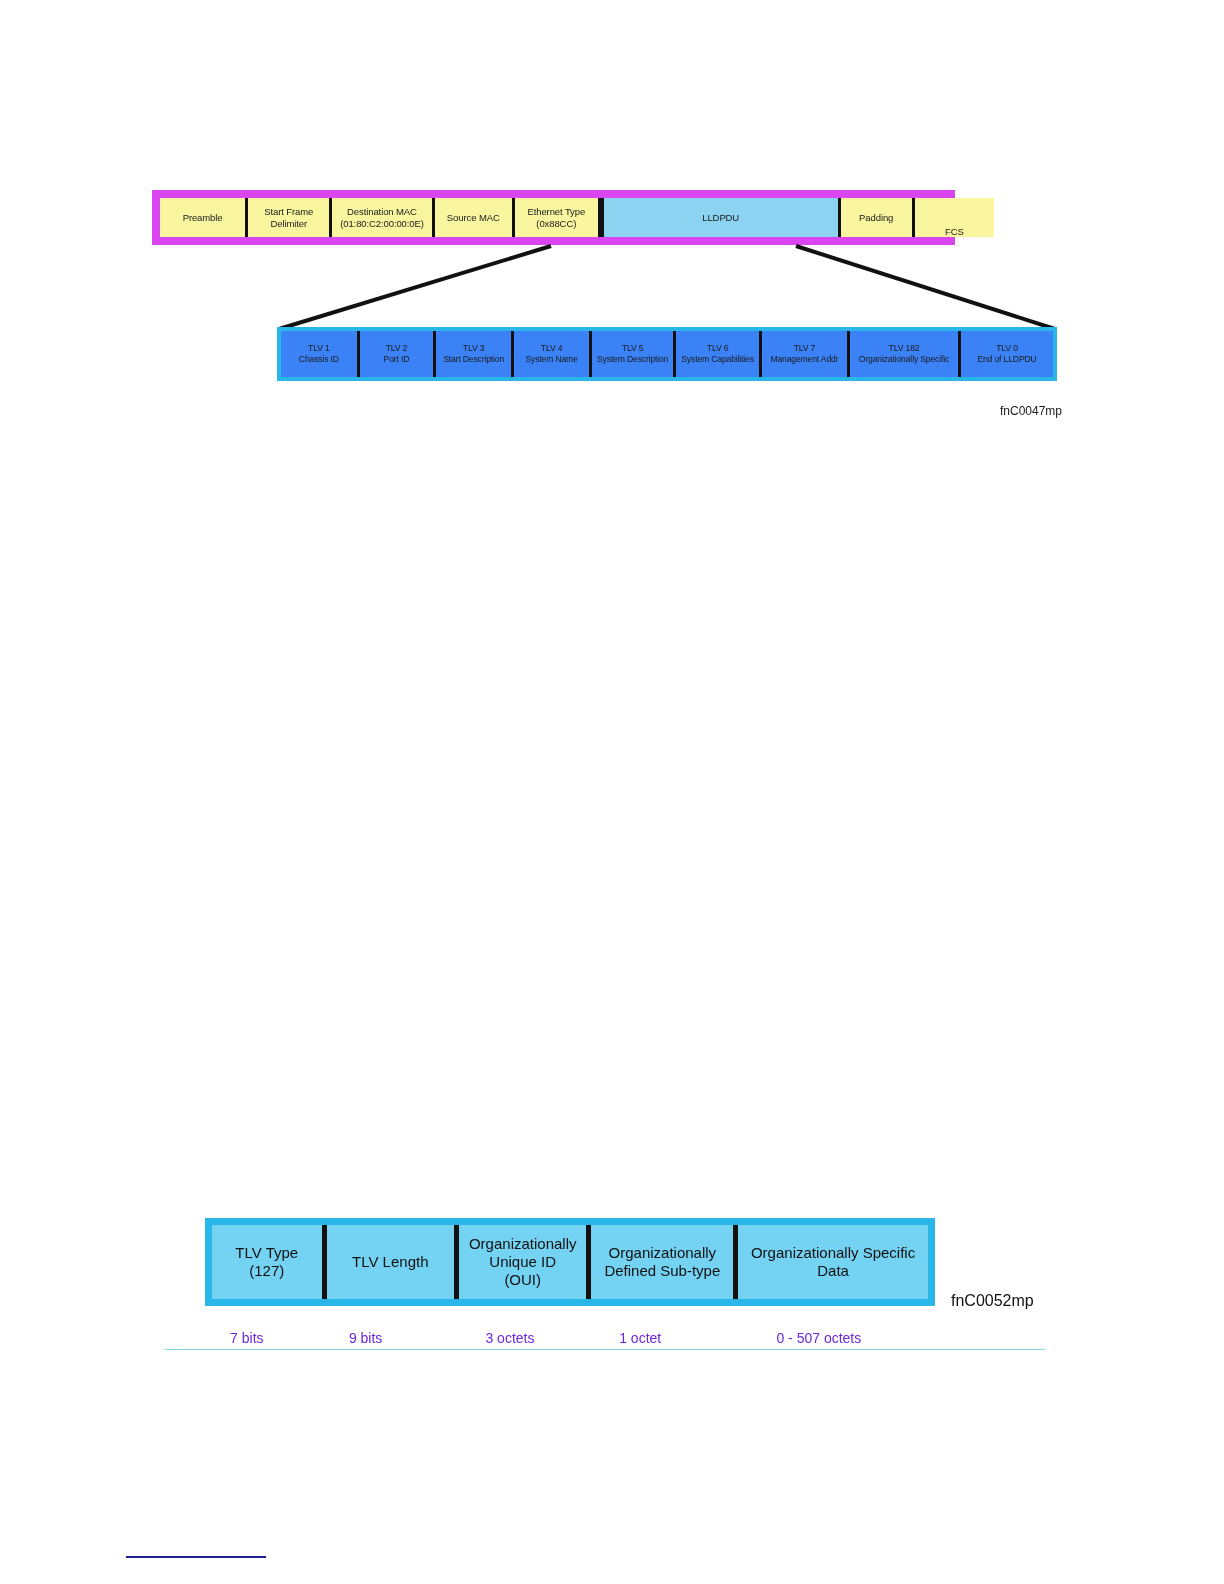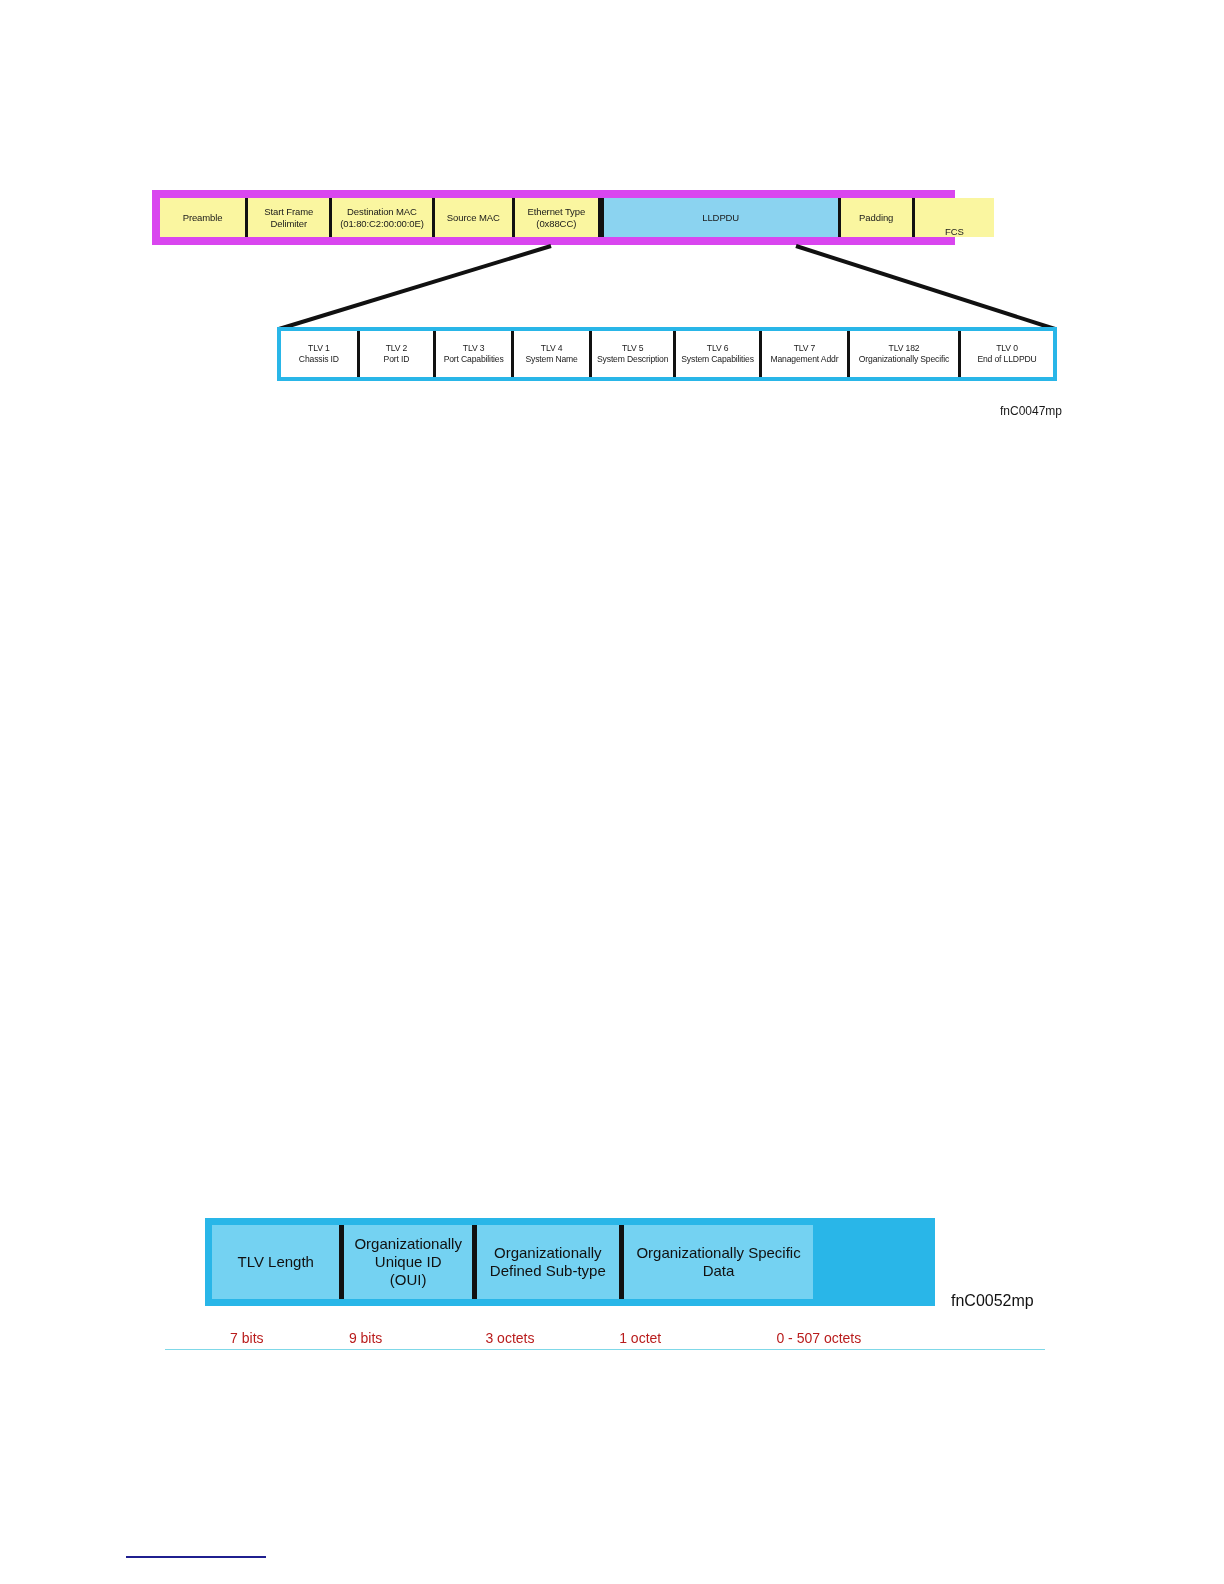--- a/index.html
+++ b/index.html
@@ -69,21 +69,21 @@
     top: 327px;
     width: 780px;
     height: 54px;
     box-sizing: border-box;
     background: #29B6E8;
     border: 4px solid #29B6E8;
     display: flex;
     align-items: stretch;
   }
   .tlv-cell {
-    background: #ffffff;
+    background: #3b82f6;
     display: flex;
     flex-direction: column;
     align-items: center;
     justify-content: center;
     text-align: center;
     font-size: 8.6px;
     line-height: 11px;
     color: #1a1a1a;
     border-right: 3px solid #111111;
     box-sizing: border-box;
@@ -151,21 +151,21 @@
     left: 0;
     bottom: 0;
     width: 880px;
     height: 1.5px;
     background: #7FD8E8;
   }
   .size-label {
     position: absolute;
     bottom: 4px;
     font-size: 14px;
-    color: #b91c1c;
+    color: #6d28d9;
     white-space: nowrap;
     transform: translateX(-50%);
   }
 
   
   #footnote-separator {
     position: absolute;
     left: 126px;
     top: 1556px;
     width: 140px;
@@ -231,21 +231,21 @@
     <div class="tlv-cell" style="flex: 0 0 10.2%;">
       <span>TLV 1</span>
       <span>Chassis ID</span>
     </div>
     <div class="tlv-cell" style="flex: 0 0 9.9%;">
       <span>TLV 2</span>
       <span>Port ID</span>
     </div>
     <div class="tlv-cell" style="flex: 0 0 10.1%;">
       <span>TLV 3</span>
-      <span>Port Capabilities</span>
+      <span>Start Description</span>
     </div>
     <div class="tlv-cell" style="flex: 0 0 10.1%;">
       <span>TLV 4</span>
       <span>System Name</span>
     </div>
     <div class="tlv-cell" style="flex: 0 0 10.9%;">
       <span>TLV 5</span>
       <span>System Description</span>
     </div>
     <div class="tlv-cell" style="flex: 0 0 11.1%;">
@@ -262,20 +262,26 @@
     </div>
     <div class="tlv-cell" style="flex: 0 0 11.9%;">
       <span>TLV 0</span>
       <span>End of LLDPDU</span>
     </div>
   </div>
 
 <div id="figure-caption-1">fnC0047mp</div>
 
 <div id="figure-org-tlv">
+    <div class="org-cell" style="flex: 0 0 16%;">
+      <div>
+        <div>TLV Type</div>
+        <div>(127)</div>
+      </div>
+    </div>
     <div class="org-cell" style="flex: 0 0 18.5%;">
       <div>
         <div>TLV Length</div>
       </div>
     </div>
     <div class="org-cell" style="flex: 0 0 18.5%;">
       <div>
         <div>Organizationally</div>
         <div>Unique ID</div>
         <div>(OUI)</div>

